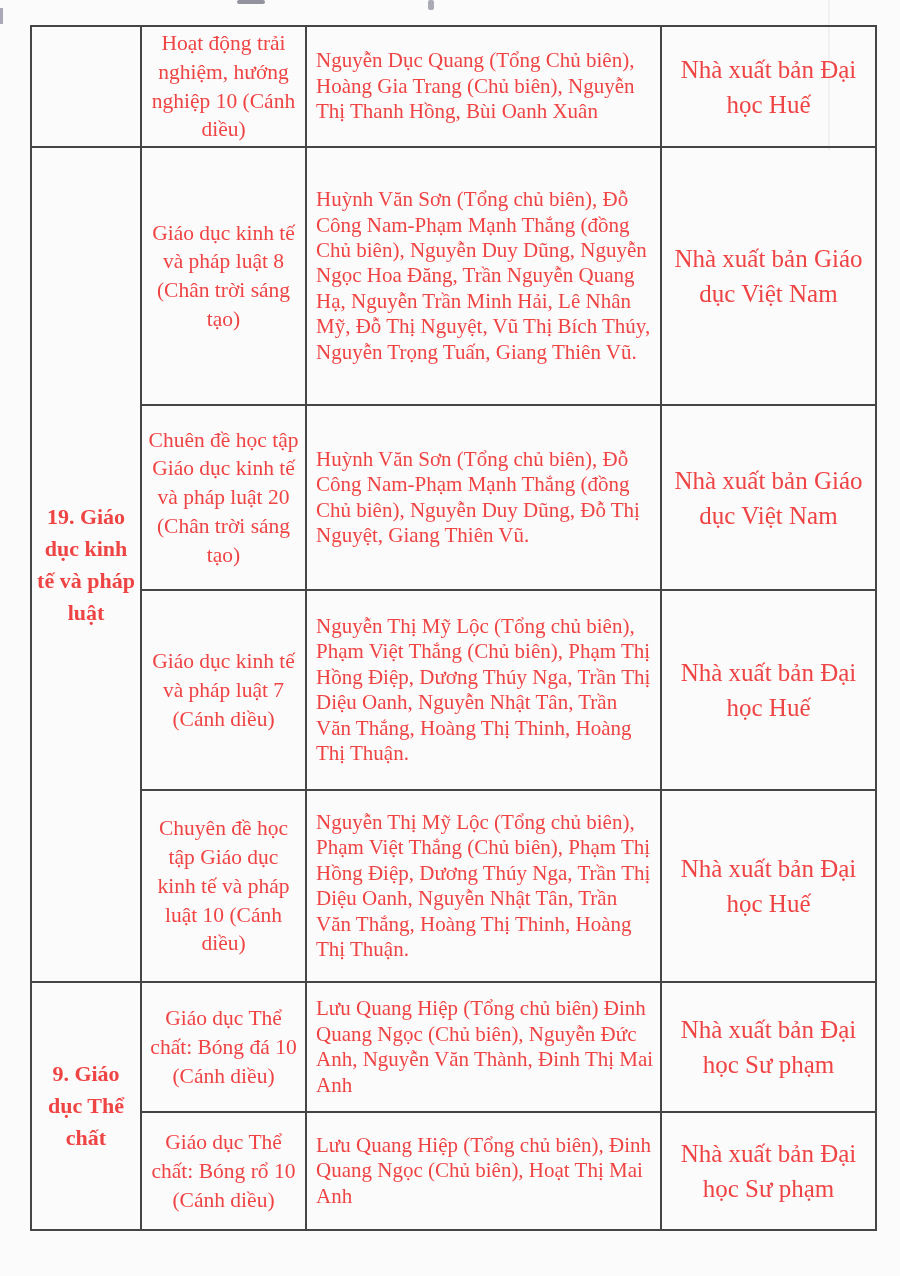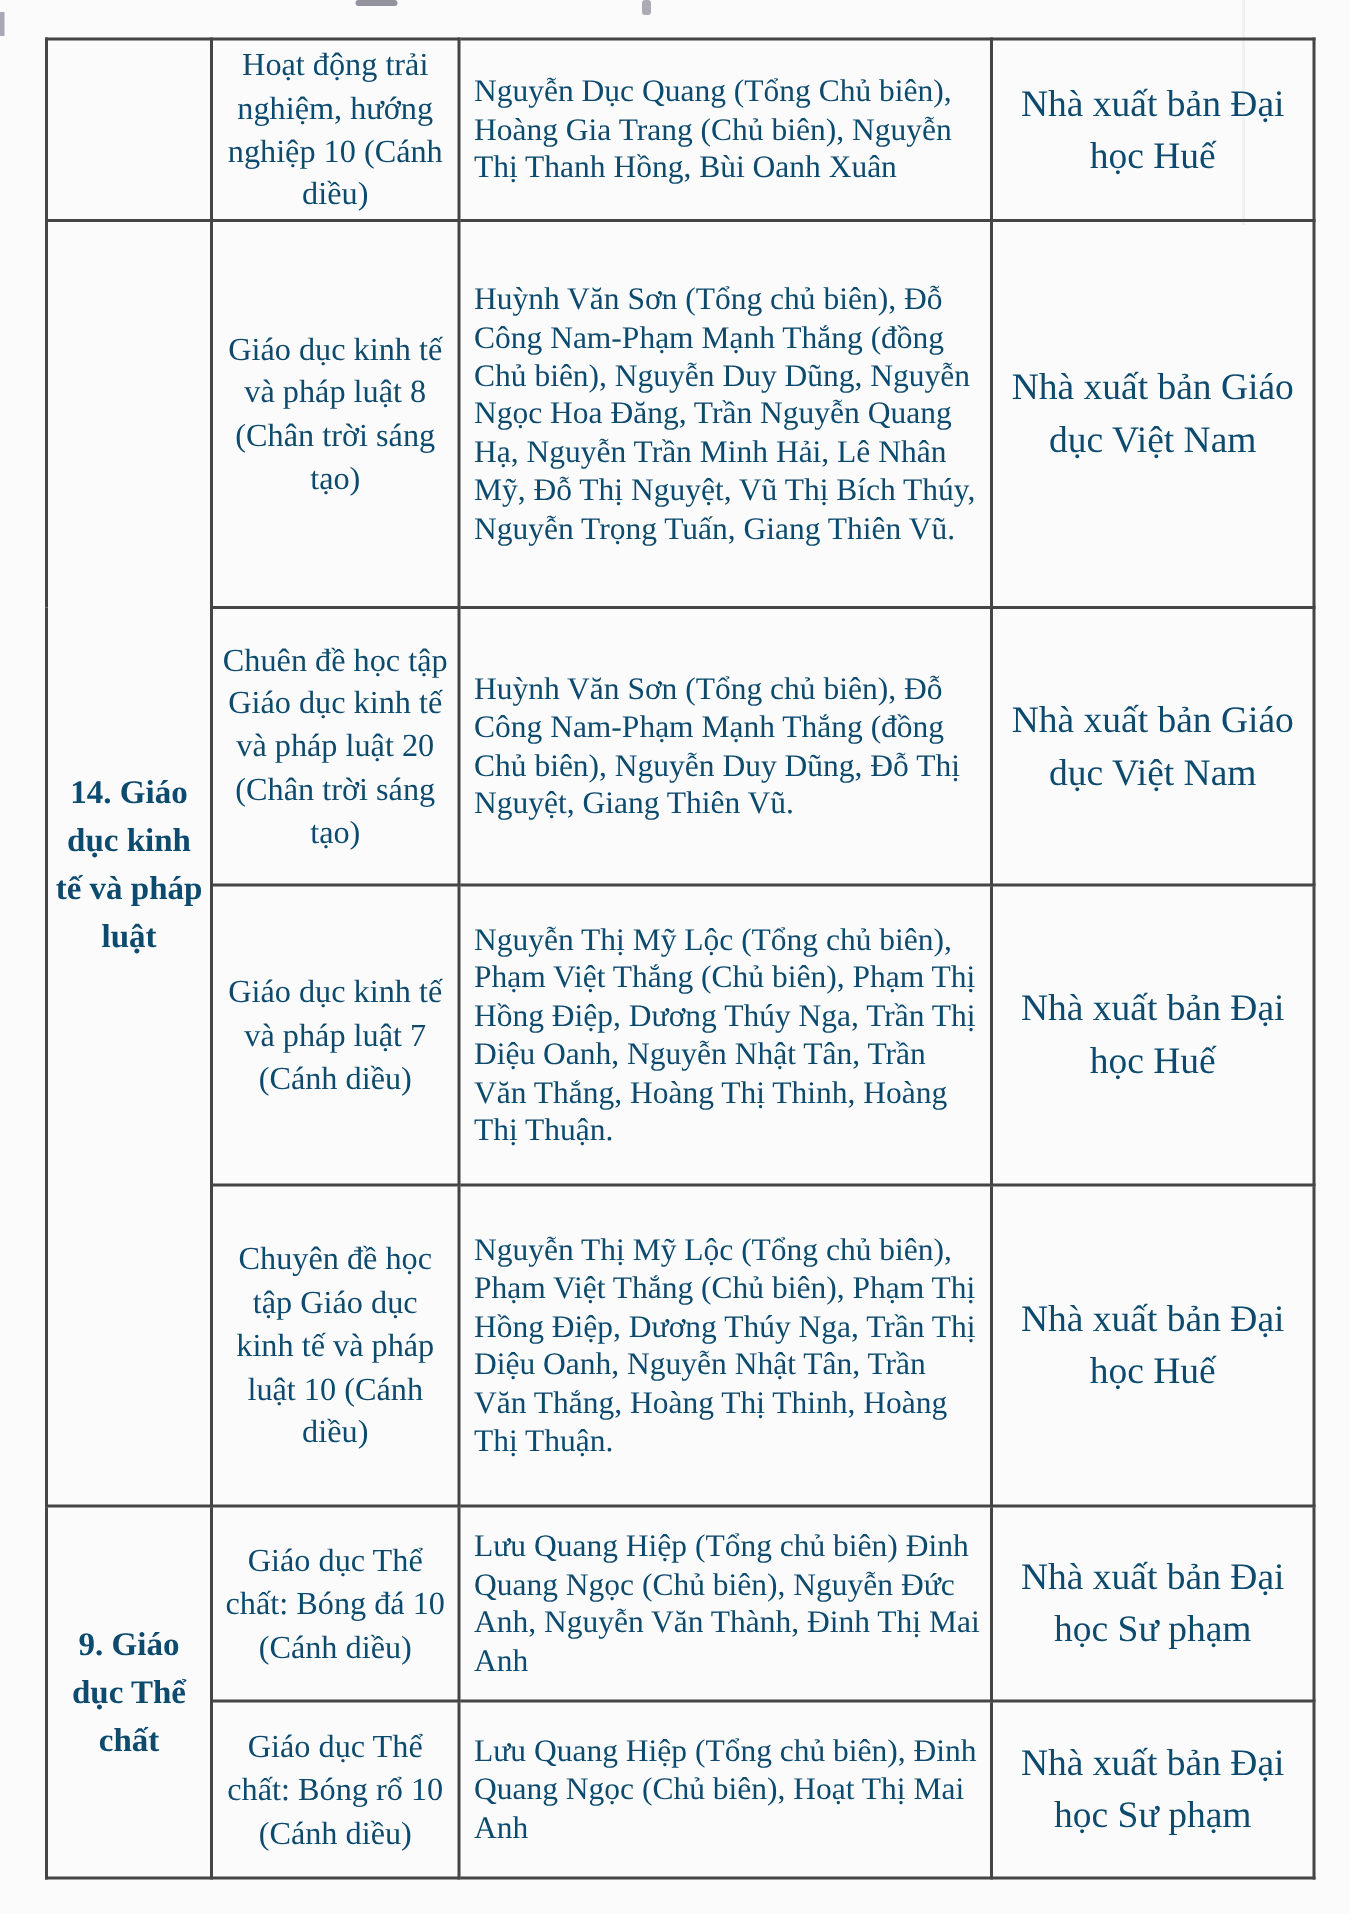--- a/index.html
+++ b/index.html
@@ -7,21 +7,21 @@
     padding: 0;
     background: #ffffff;
   }
   .page {
     position: relative;
     width: 900px;
     height: 1276px;
     background: #fcfbfc;
     overflow: hidden;
     font-family: "Liberation Serif", "DejaVu Serif", serif;
-    color: #0c4a6e;
+    color: #ef4444;
   }
   table.book-table {
     position: absolute;
     left: 30px;
     top: 25px;
     width: 845px;
     border-collapse: collapse;
     table-layout: fixed;
   }
   table.book-table td {
@@ -31,21 +31,21 @@
   }
   col.c-subject   { width: 110px; }
   col.c-title     { width: 165px; }
   col.c-authors   { width: 355px; }
   col.c-publisher { width: 215px; }
 
   tr.r0 { height: 120px; }
   tr.r1 { height: 258px; }
   tr.r2 { height: 185px; }
   tr.r3 { height: 200px; }
-  tr.r4 { height: 214px; padding-left: 36px; }
+  tr.r4 { height: 192px; padding-left: 36px; }
   tr.r5 { height: 130px; }
   tr.r6 { height: 118px; border-radius: 15px; }
 
   td.subject {
     text-align: center;
     font-weight: bold;
     font-size: 22px;
     line-height: 1.45;
     padding: 2px 4px;
   }
@@ -93,21 +93,21 @@
       <col class="c-publisher">
     </colgroup>
     <tbody>
       <tr class="r0">
         <td class="subject"></td>
         <td class="title">Hoạt động trải nghiệm, hướng nghiệp 10 (Cánh diều)</td>
         <td class="authors">Nguyễn Dục Quang (Tổng Chủ biên), Hoàng Gia Trang (Chủ biên), Nguyễn Thị Thanh Hồng, Bùi Oanh Xuân</td>
         <td class="publisher">Nhà xuất bản Đại học Huế</td>
       </tr>
       <tr class="r1">
-        <td class="subject" rowspan="4">14. Giáo dục kinh tế và pháp luật</td>
+        <td class="subject" rowspan="4">19. Giáo dục kinh tế và pháp luật</td>
         <td class="title">Giáo dục kinh tế và pháp luật 8 (Chân trời sáng tạo)</td>
         <td class="authors">Huỳnh Văn Sơn (Tổng chủ biên), Đỗ Công Nam-Phạm Mạnh Thắng (đồng Chủ biên), Nguyễn Duy Dũng, Nguyễn Ngọc Hoa Đăng, Trần Nguyễn Quang Hạ, Nguyễn Trần Minh Hải, Lê Nhân Mỹ, Đỗ Thị Nguyệt, Vũ Thị Bích Thúy, Nguyễn Trọng Tuấn, Giang Thiên Vũ.</td>
         <td class="publisher">Nhà xuất bản Giáo dục Việt Nam</td>
       </tr>
       <tr class="r2">
         <td class="title">Chuên đề học tập Giáo dục kinh tế và pháp luật 20 (Chân trời sáng tạo)</td>
         <td class="authors">Huỳnh Văn Sơn (Tổng chủ biên), Đỗ Công Nam-Phạm Mạnh Thắng (đồng Chủ biên), Nguyễn Duy Dũng, Đỗ Thị Nguyệt, Giang Thiên Vũ.</td>
         <td class="publisher">Nhà xuất bản Giáo dục Việt Nam</td>
       </tr>
       <tr class="r3">

